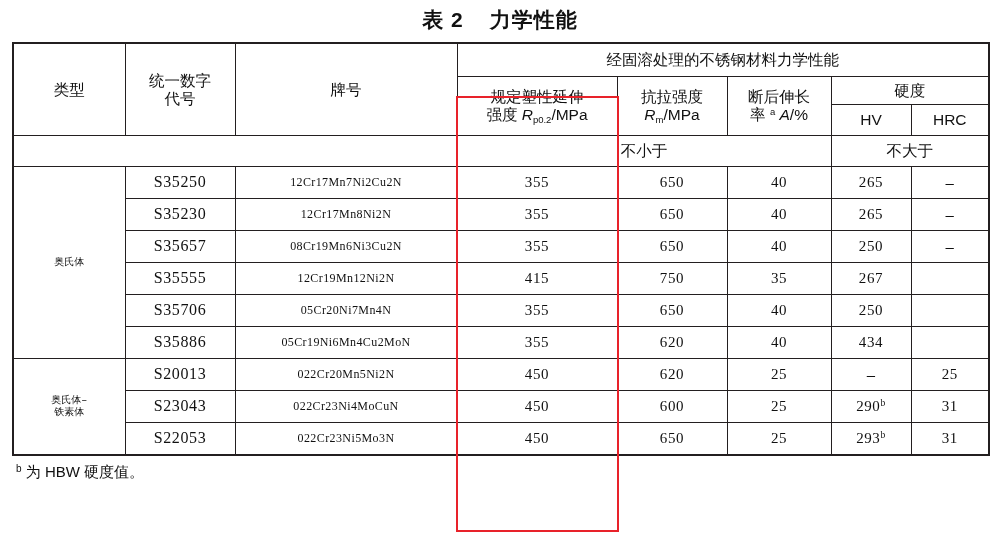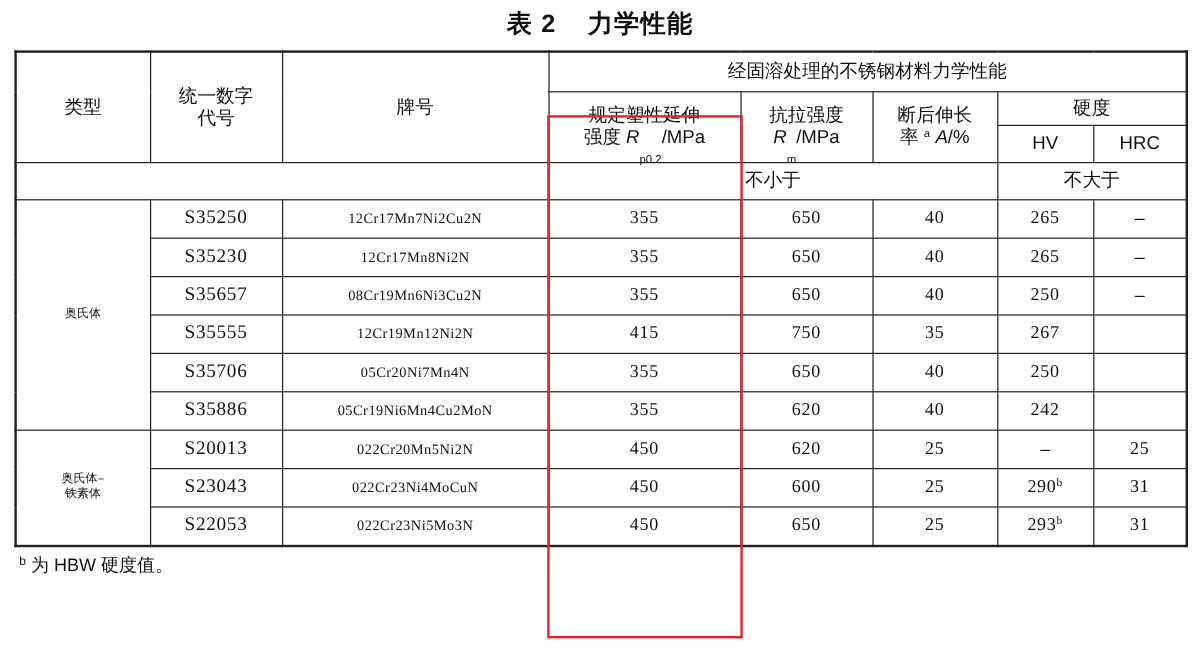--- a/index.html
+++ b/index.html
@@ -89,21 +89,21 @@
     font-size: 15px;
     letter-spacing: 0.6px;
   }
   .row-h td {
     height: 31px;
   }
   sub {
     font-size: 9.5px;
     vertical-align: baseline;
     position: relative;
-    top: 17px;
+    top: 3px;
   }
   sup {
     font-size: 9.5px;
     vertical-align: baseline;
     position: relative;
     top: -5px;
   }
   .ital {
     font-style: italic;
   }
@@ -240,21 +240,21 @@
           <td class="num">40</td>
           <td class="num">250</td>
           <td class="dash"></td>
         </tr>
         <tr class="row-h">
           <td class="mono">S35886</td>
           <td class="grade">05Cr19Ni6Mn4Cu2MoN</td>
           <td class="num">355</td>
           <td class="num">620</td>
           <td class="num">40</td>
-          <td class="num">242</td>
+          <td class="num">434</td>
           <td class="dash"></td>
         </tr>
 
         <tr class="row-h">
           <td rowspan="3" class="type-cell">
             <span class="two-line">奥氏体–</span>
             <span class="two-line">铁素体</span>
           </td>
           <td class="mono">S20013</td>
           <td class="grade">022Cr20Mn5Ni2N</td>

